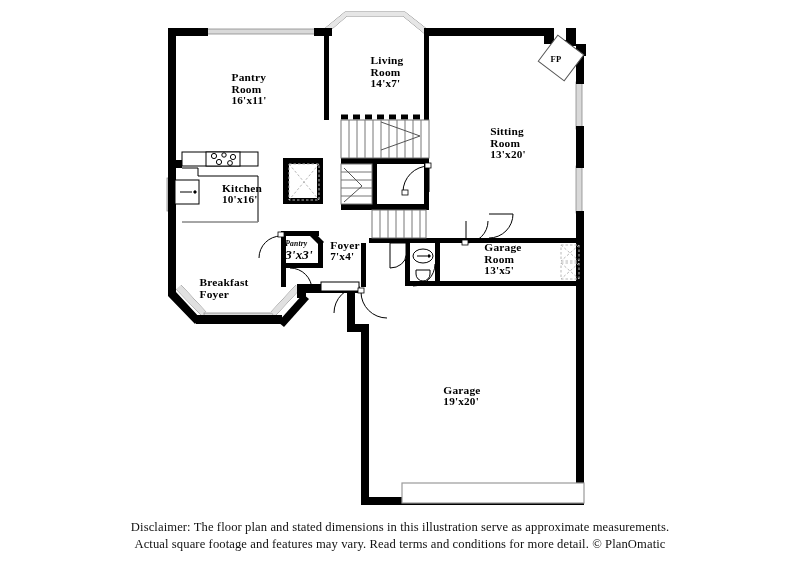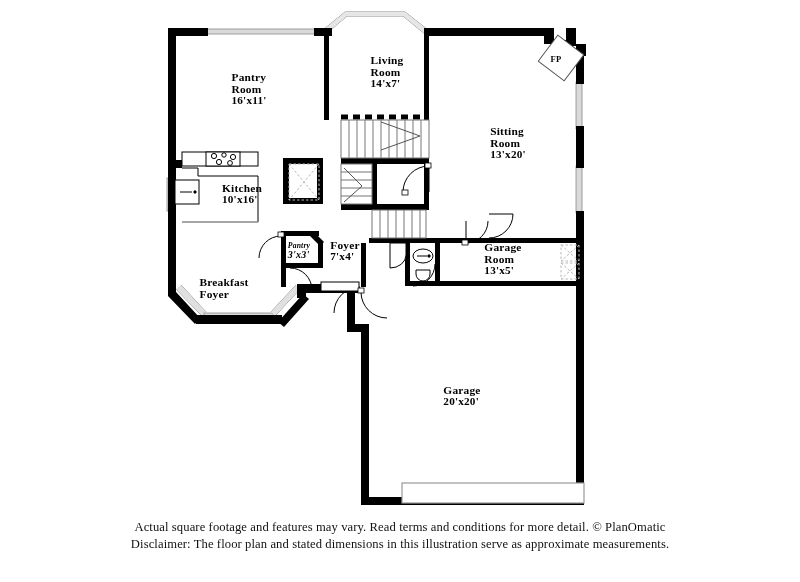--- a/index.html
+++ b/index.html
@@ -33,21 +33,21 @@
     line-height:1.06;
     transform:translate(-50%,-50%);
     white-space:nowrap;
     letter-spacing:0.2px;
   }
   .room-label .nm{display:block;}
   .room-label .dim{display:block;}
   .sz-normal{font-size:11.4px;}
   .sz-normal .dim{font-size:11.2px;}
   .sz-small{font-size:7.6px;}
-  .sz-small .dim{font-size:10px;}
+  .sz-small .dim{font-size:13px;}
   .sz-fp{font-size:8.6px;}
 </style>
 </head>
 <body>
 
 <svg id="plan" viewBox="0 0 800 582" xmlns="http://www.w3.org/2000/svg">
 
   <g>
 
     <rect x="206" y="29" width="110" height="5" fill="#d9d9d9" stroke="#8a8a8a" stroke-width="0.8"></rect>
@@ -306,24 +306,24 @@
       <span class="nm">Foyer</span>
       <span class="dim">7'x4'</span>
     </div>
     <div class="room-label sz-normal" style="left: 503px; top: 259px;">
       <span class="nm">Garage</span>
       <span class="nm">Room</span>
       <span class="dim">13'x5'</span>
     </div>
     <div class="room-label sz-normal" style="left: 462px; top: 396px;">
       <span class="nm">Garage</span>
-      <span class="dim">20'x20'</span>
+      <span class="dim">19'x20'</span>
     </div>
   </div>
 
 <div class="room-label sz-fp" id="fp-label" style="left:556px;top:60px;">
   <span class="nm">FP</span>
 </div>
 
 <div class="disclaimer">
+  <div>Disclaimer: The floor plan and stated dimensions in this illustration serve as approximate measurements.</div>
   <div>Actual square footage and features may vary. Read terms and conditions for more detail. © PlanOmatic</div>
-  <div>Disclaimer: The floor plan and stated dimensions in this illustration serve as approximate measurements.</div>
 </div>
 
 </body></html>

